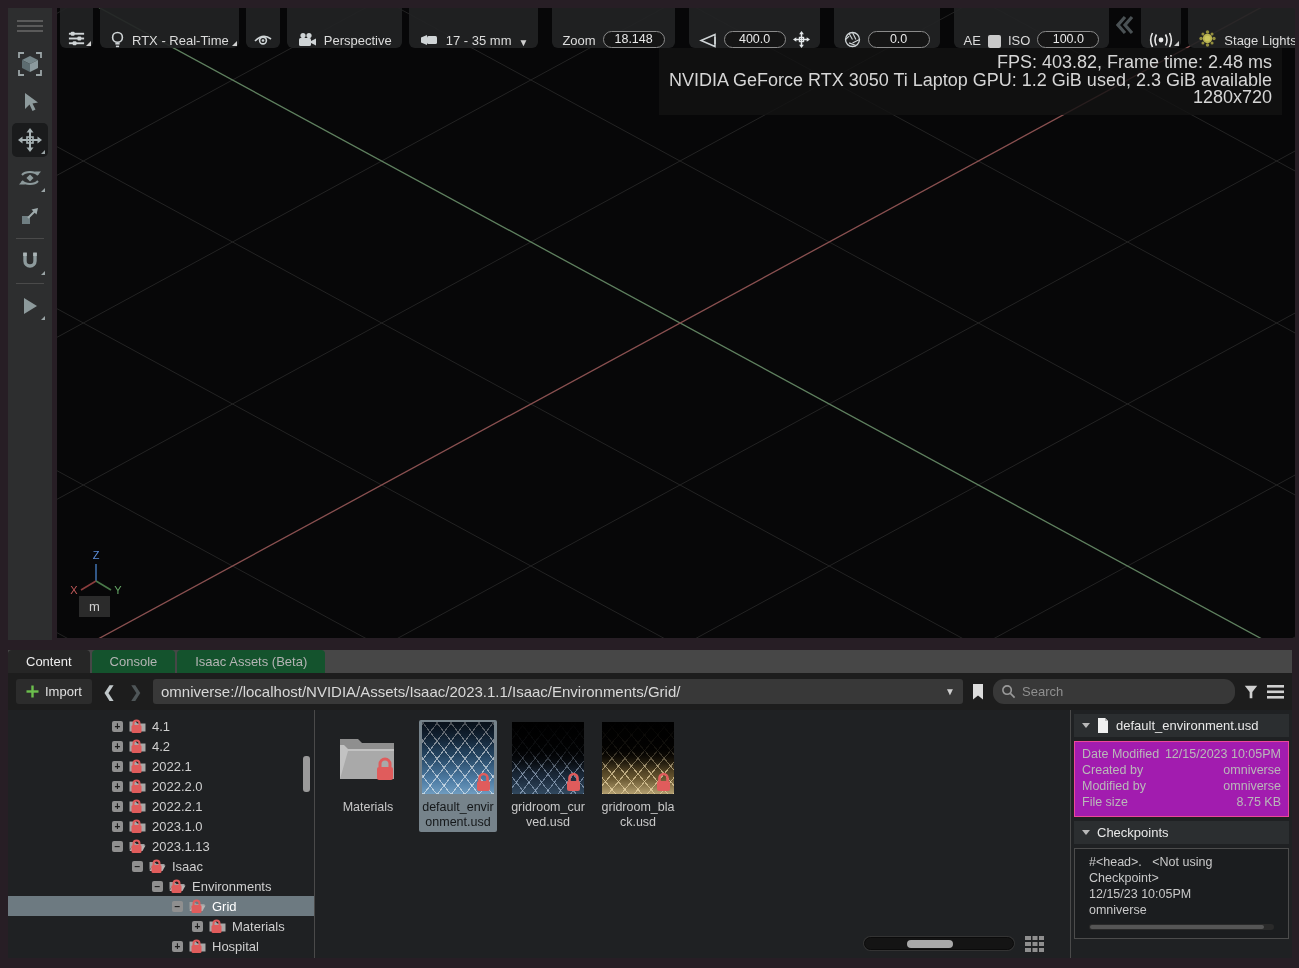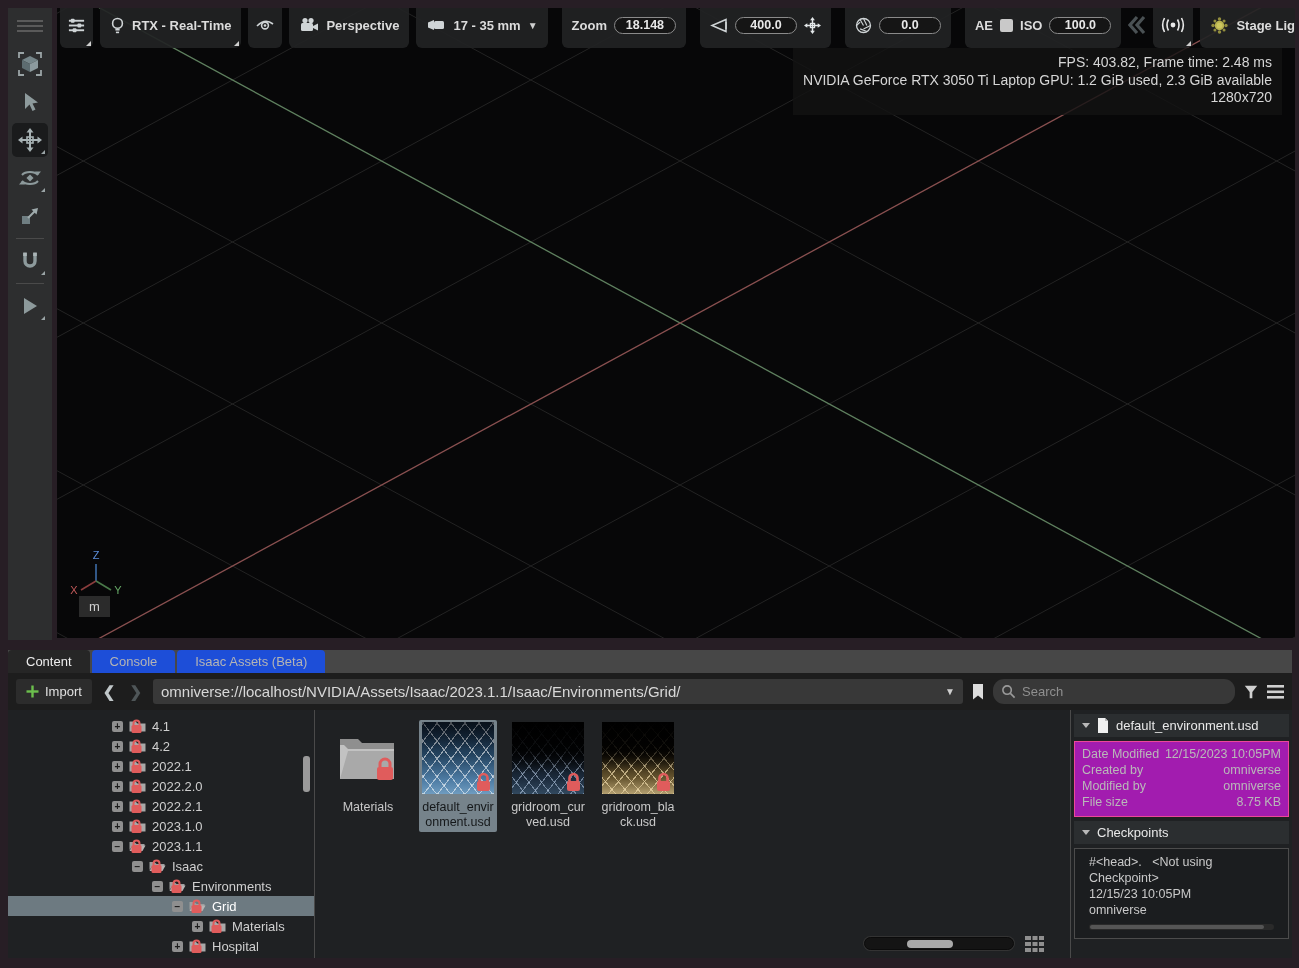--- a/index.html
+++ b/index.html
@@ -7,53 +7,53 @@
   body {
     background:#271e25;
     font-family:"Liberation Sans", sans-serif;
     color:#cfcfcf; font-size:13px;
     position:relative;
   }
   
   #viewport { position:absolute; left:57px; top:8px; width:1238px; height:630px; background:#070708; overflow:hidden; }
   #grid-svg { position:absolute; inset:0; }
   #vp-toolbar { position:absolute; left:3px; top:2px; right:4px; height:30px; display:flex; align-items:center; gap:7px; }
-  .vbtn { position:relative; height:45px; display:flex; align-items:center; gap:7px; padding:0 10px;
-          background:rgba(34,35,36,0.92); border-radius:6px; color:#dcdcdc; white-space:nowrap;font-weight:bold; }
+  .vbtn { position:relative; height:45px; display:flex; align-items:flex-end; gap:7px; padding:0 10px;
+          background:rgba(34,35,36,0.92); border-radius:6px; color:#dcdcdc; white-space:nowrap; }
   .vbtn.icon-only { padding:0 7px; }
   .corner::after { content:""; position:absolute; right:2px; bottom:2px;
           border-left:5px solid transparent; border-bottom:5px solid #cfcfcf; }
   .pill { min-width:62px; height:17px; border:1px solid #8a8a8a; border-radius:9px; background:rgba(12,12,12,.55);
           display:flex; align-items:center; justify-content:center; font-size:12.5px; color:#e8e8e8; padding:0 8px; }
   .vsep { width:1px; height:20px; background:#565656; }
   .caret { font-size:10px; color:#cfcfcf; }
   #ae-box { width:13px; height:13px; background:#c9c9c9; border-radius:2px; }
   #collapse-chevrons { display:flex; align-items:center; }
   #stage-lights-btn { margin-left:auto; }
   #stats-overlay { position:absolute; top:40px; right:13px; background:rgba(18,18,18,0.82);
-          padding:6px 10px 8px; text-align:right; font-size:14px; color:#d6d6d6; line-height:17.5px; min-width:404px; }
+          padding:6px 10px 8px; text-align:right; font-size:18px; color:#d6d6d6; line-height:17.5px; min-width:404px; }
   
   #gizmo { position:absolute; left:8px; bottom:12px; width:70px; height:78px; }
   #unit-box { position:absolute; left:14px; top:48px; width:31px; height:21px; background:#2b2b2b;
           display:flex; align-items:center; justify-content:center; color:#cfcfcf; }
   
   #left-toolbar { position:absolute; left:8px; top:8px; width:44px; height:632px; background:#2d2e2f;
           display:flex; flex-direction:column; align-items:center; }
   #grip { margin:9px 0 10px; }
   #grip div { width:26px; height:2px; background:#5a5a5a; margin:3px 0; }
   .tool { position:relative; width:36px; height:34px; display:flex; align-items:center; justify-content:center; margin:2px 0; }
   .tool.active { background:#1a1b1c; border-radius:5px; }
   .tool .corner-sm { position:absolute; right:3px; bottom:3px; width:0; height:0;
           border-left:4px solid transparent; border-bottom:4px solid #9aa4a6; }
   .tsep { width:28px; height:1px; background:#4a4a4a; margin:3px 0; }
   
   #bottom { position:absolute; left:8px; top:650px; width:1284px; height:308px; background:#1f2123; display:flex; flex-direction:column; }
   #tab-row { height:23px; background:#474747; display:flex; align-items:flex-end; }
   .tab { height:23px; padding:0 18px; display:flex; align-items:center; font-size:13px; color:#b4b4b4;
-         background:#1d4ed8; border-radius:4px 4px 0 0; margin-right:2px; }
+         background:#14532d; border-radius:4px 4px 0 0; margin-right:2px; }
   .tab.active { background:#262626; color:#ededed; }
   #path-row { height:37px; background:#1d1d1d; display:flex; align-items:center; padding:4px 8px; gap:8px; }
   #import-btn { height:25px; background:#2c2c2c; border-radius:3px; display:flex; align-items:center; gap:6px; padding:0 10px; color:#e0e0e0; }
   .nav-arrow { font-size:15px; font-weight:bold; padding:0 3px; }
   #back-arrow { color:#c0c7c9; } #fwd-arrow { color:#4f5658; }
   #path-field { flex:0 0 810px; height:25px; background:#383838; border-radius:3px; display:flex; align-items:center; padding:0 8px; }
   #path-input { flex:1; background:transparent; border:none; outline:none; color:#d8d8d8; font-size:15px; font-family:inherit; }
   #search-field { flex:1; height:25px; background:#383838; border-radius:11px; display:flex; align-items:center; gap:6px; padding:0 8px; }
   #search-input { flex:1; background:transparent; border:none; outline:none; color:#d8d8d8; font-size:13px; font-family:inherit; }
   #search-input::placeholder { color:#8f8f8f; }
@@ -483,21 +483,21 @@
           <span>
             <svg width="19" height="14" viewBox="0 0 18 14">
               <path d="M1 3 h5 l2 2 h8 v2 H4 L1 11 Z" fill="#9e9e9e"></path>
               <path d="M1 12 L4 6.5 H17 L14 12 Z" fill="#b5b5b5"></path>
               <g transform="translate(3,1)">
                 <path d="M2 5 V3.5 a3 3 0 0 1 6 0 V5" fill="none" stroke="#e05c5c" stroke-width="2"></path>
                 <rect x="0" y="5" width="10" height="8" rx="1.5" fill="#e05c5c"></rect>
               </g>
             </svg>
           </span>
-          <span>2023.1.1</span>
+          <span>2023.1.13</span>
         </div>
         <div class="tree-row" style="padding-left: 124px;">
           <span class="expander">−</span>
           <span>
             <svg width="19" height="14" viewBox="0 0 18 14">
               <path d="M1 3 h5 l2 2 h8 v2 H4 L1 11 Z" fill="#9e9e9e"></path>
               <path d="M1 12 L4 6.5 H17 L14 12 Z" fill="#b5b5b5"></path>
               <g transform="translate(3,1)">
                 <path d="M2 5 V3.5 a3 3 0 0 1 6 0 V5" fill="none" stroke="#e05c5c" stroke-width="2"></path>
                 <rect x="0" y="5" width="10" height="8" rx="1.5" fill="#e05c5c"></rect>

